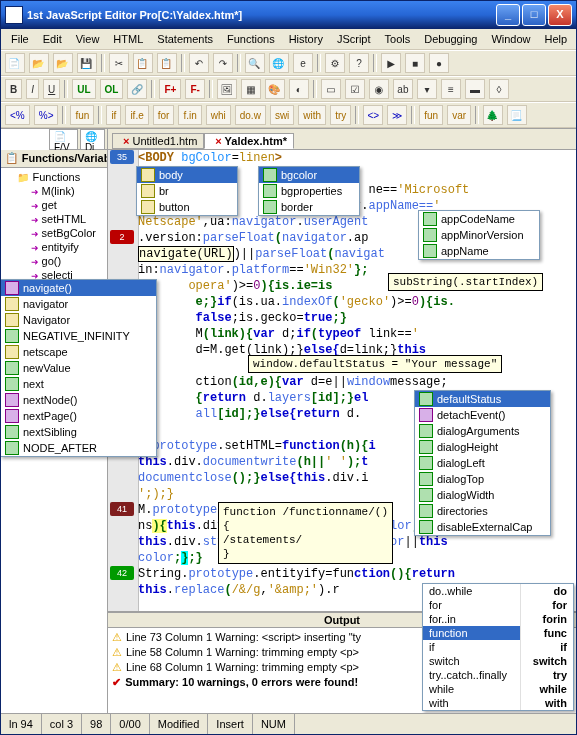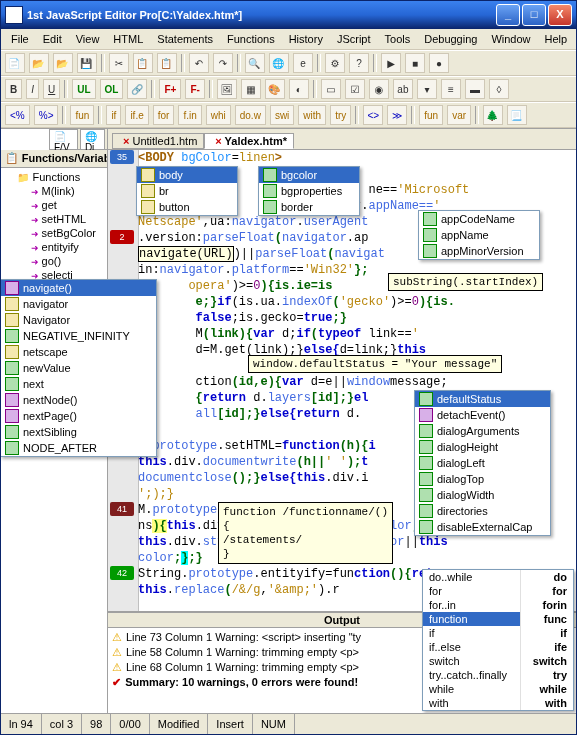--- a/index.html
+++ b/index.html
@@ -278,25 +278,25 @@
               <span>border</span>
             </div>
         </div>
         <div class="popup" style="left:310px;top:60px;width:120px">
           <div class="row">
               <span class="ic prop"></span>
               <span>appCodeName</span>
             </div>
           <div class="row">
               <span class="ic prop"></span>
+              <span>appMinorVersion</span>
+            </div>
+          <div class="row">
+              <span class="ic prop"></span>
               <span>appName</span>
-            </div>
-          <div class="row">
-              <span class="ic prop"></span>
-              <span>appMinorVersion</span>
             </div>
         </div>
         <div class="tip" style="left:280px;top:123px">subString(.startIndex)</div>
         <div class="tip" style="left:140px;top:205px">window.defaultStatus = "Your message"</div>
         <div class="popup" style="left:306px;top:240px;width:135px">
           <div class="row sel">
               <span class="ic prop"></span>
               <span>defaultStatus</span>
             </div>
           <div class="row">
@@ -405,24 +405,20 @@
           <div class="c1">for..in</div>
           <div class="c2">forin</div>
         </div>
       <div class="row sel">
           <div class="c1">function</div>
           <div class="c2">func</div>
         </div>
       <div class="row">
           <div class="c1">if</div>
           <div class="c2">if</div>
-        </div>
-      <div class="row">
-          <div class="c1">if..else</div>
-          <div class="c2">ife</div>
         </div>
       <div class="row">
           <div class="c1">switch</div>
           <div class="c2">switch</div>
         </div>
       <div class="row">
           <div class="c1">try..catch..finally</div>
           <div class="c2">try</div>
         </div>
       <div class="row">

